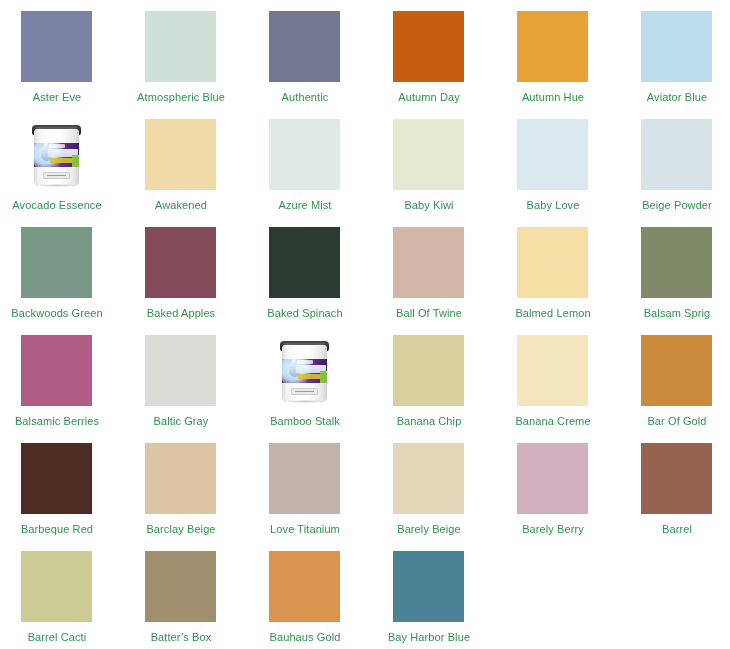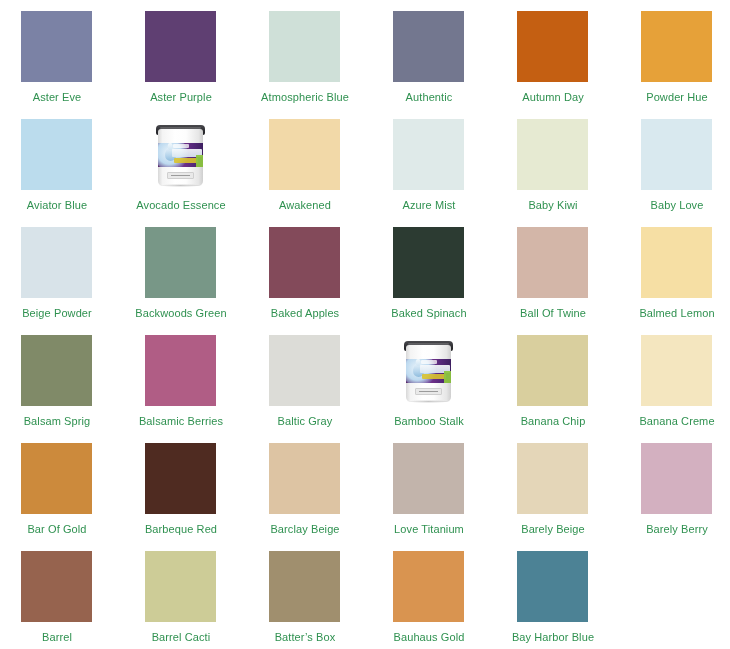--- a/index.html
+++ b/index.html
@@ -201,38 +201,34 @@
 </style>
 </head>
 <body style="background: rgb(255, 255, 255);">
 
 <div id="swatch-grid">
     <div class="swatch-cell">
       <div class="swatch-chip" style="background: rgb(123, 130, 165);"></div>
       <div class="swatch-label" style="color: rgb(47, 145, 80);">Aster Eve</div>
     </div>
     <div class="swatch-cell">
-      <div class="swatch-chip" style="background: rgb(95, 63, 114);"></div>
-      <div class="swatch-label" style="color: rgb(47, 145, 80);">Aster Purple</div>
-    </div>
-    <div class="swatch-cell">
       <div class="swatch-chip" style="background: rgb(207, 224, 216);"></div>
       <div class="swatch-label" style="color: rgb(47, 145, 80);">Atmospheric Blue</div>
     </div>
     <div class="swatch-cell">
       <div class="swatch-chip" style="background: rgb(115, 119, 143);"></div>
       <div class="swatch-label" style="color: rgb(47, 145, 80);">Authentic</div>
     </div>
     <div class="swatch-cell">
       <div class="swatch-chip" style="background: rgb(196, 95, 18);"></div>
       <div class="swatch-label" style="color: rgb(47, 145, 80);">Autumn Day</div>
     </div>
     <div class="swatch-cell">
       <div class="swatch-chip" style="background: rgb(230, 161, 57);"></div>
-      <div class="swatch-label" style="color: rgb(47, 145, 80);">Powder Hue</div>
+      <div class="swatch-label" style="color: rgb(47, 145, 80);">Autumn Hue</div>
     </div>
     <div class="swatch-cell">
       <div class="swatch-chip" style="background: rgb(187, 220, 237);"></div>
       <div class="swatch-label" style="color: rgb(47, 145, 80);">Aviator Blue</div>
     </div>
     <div class="swatch-cell">
       <div class="swatch-chip paint-can">
         <div class="can-lid"></div>
         <div class="can-body"></div>
         <div class="can-label-band">

